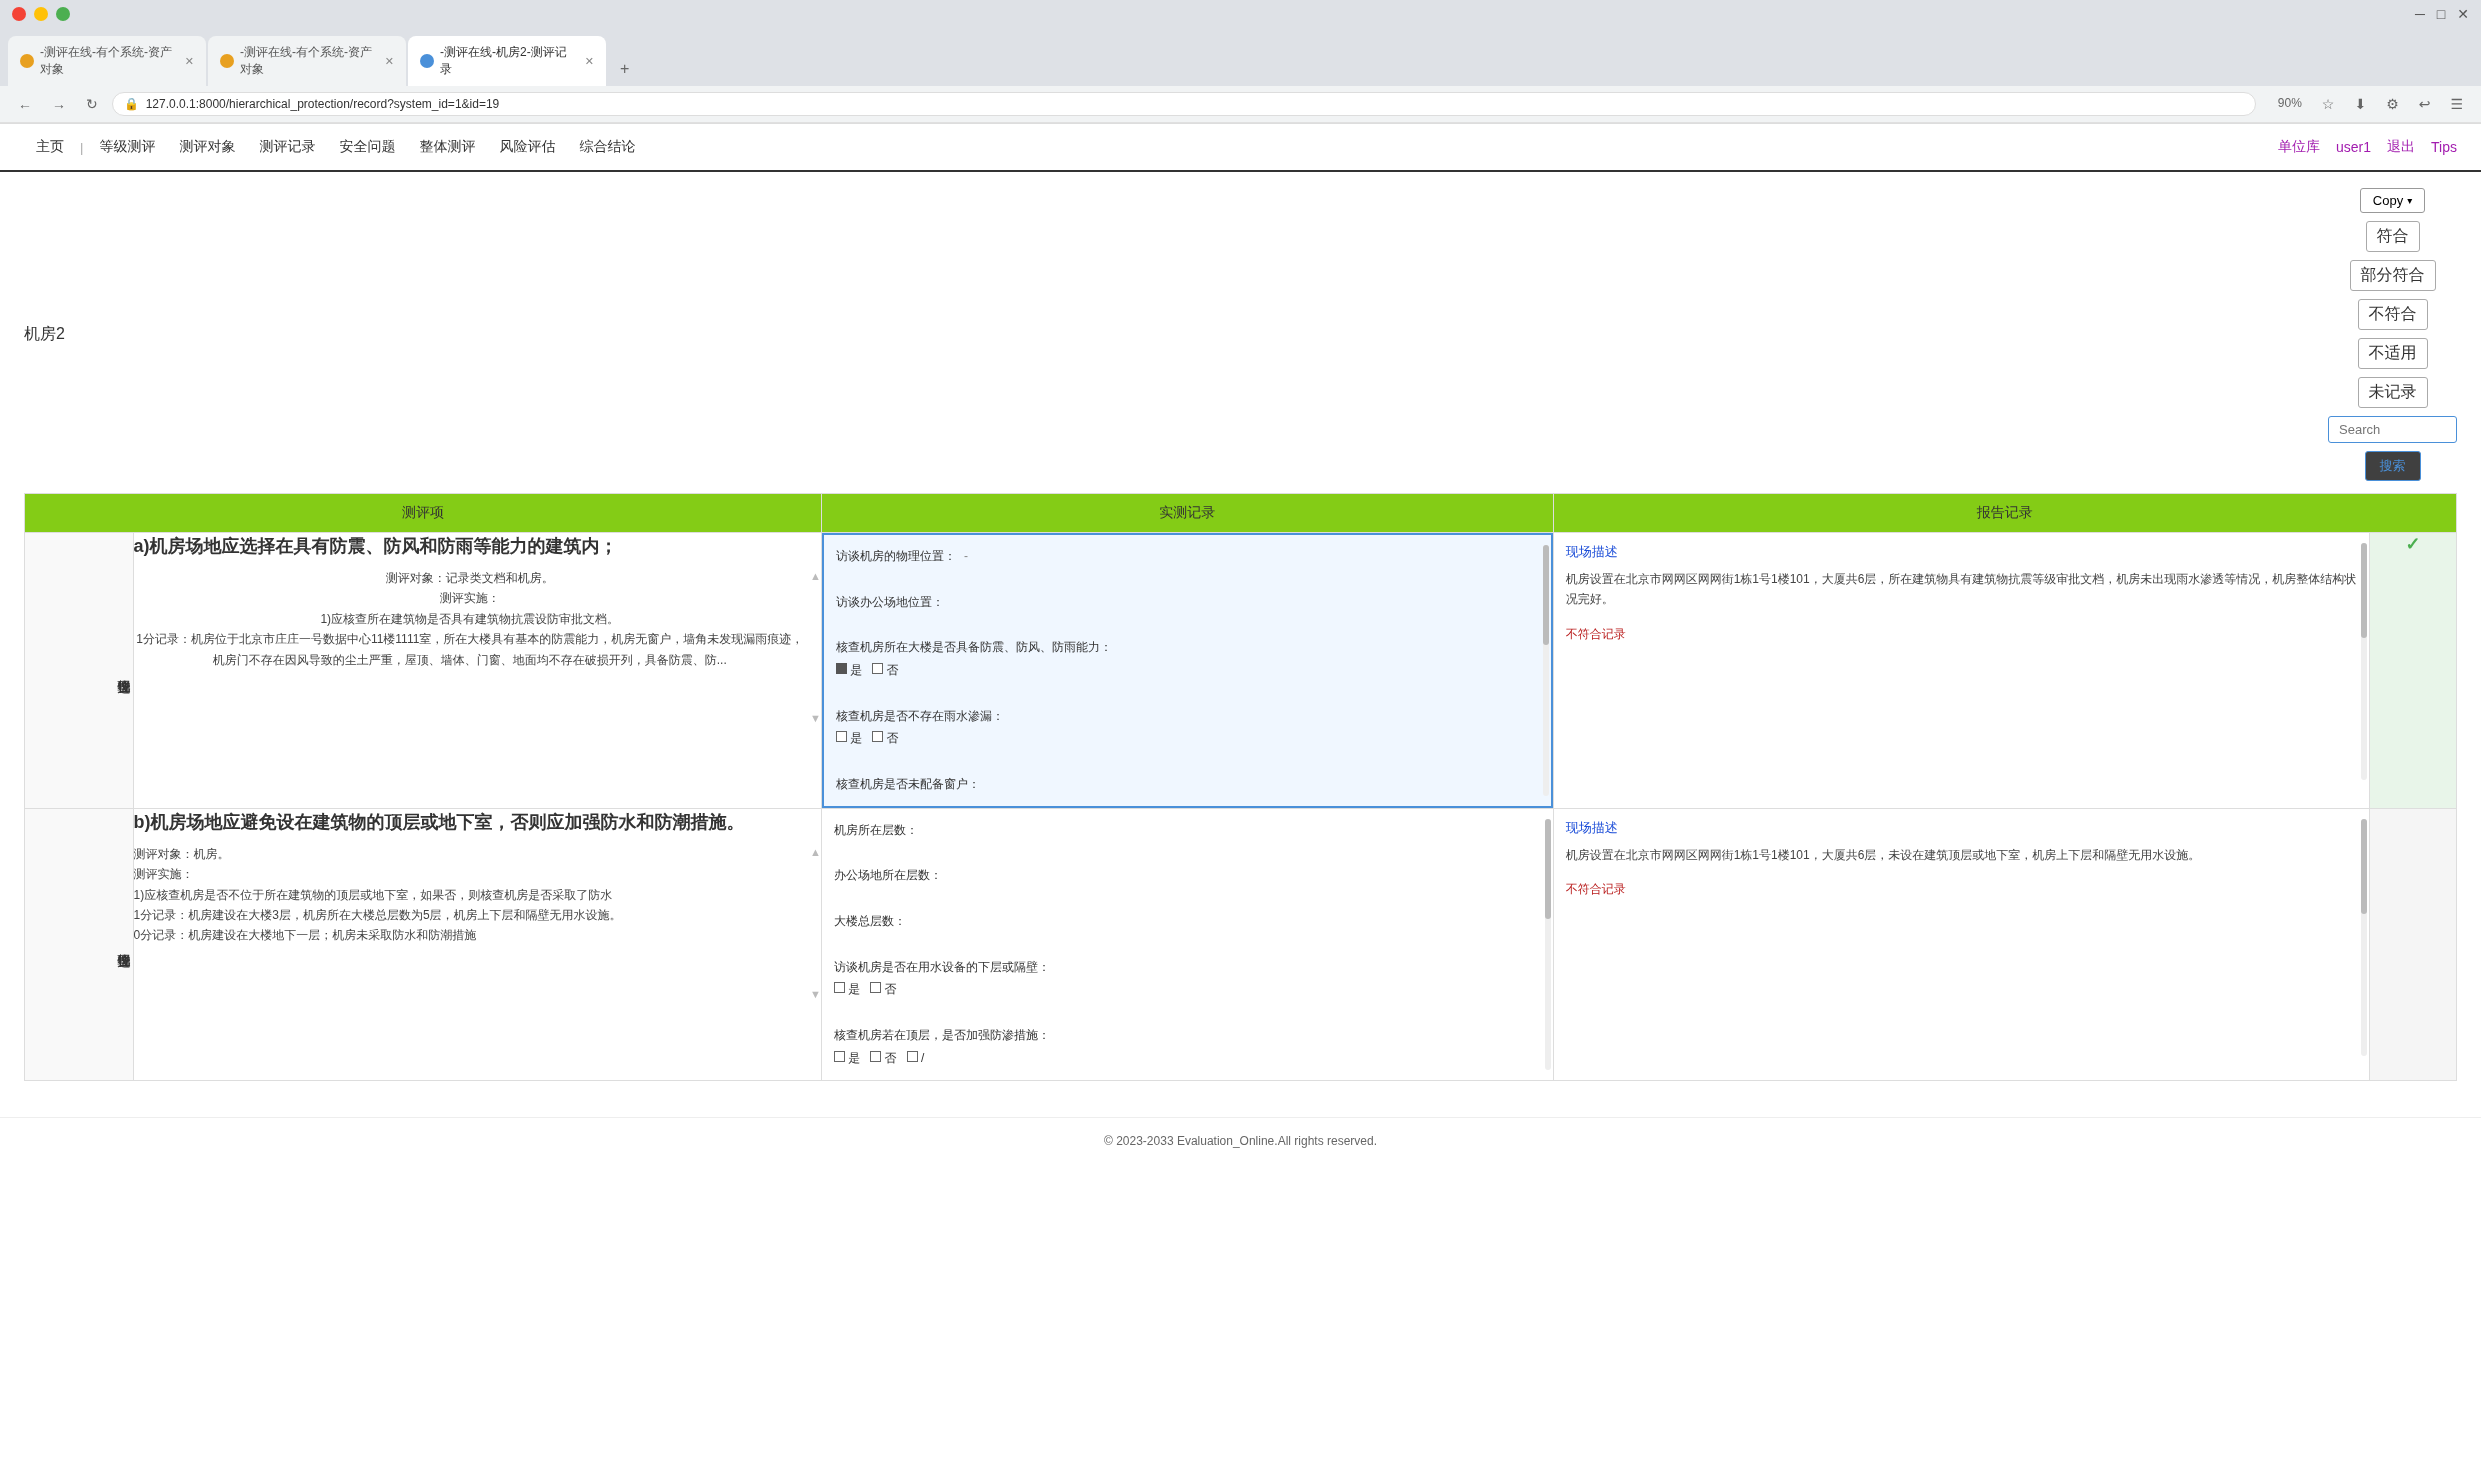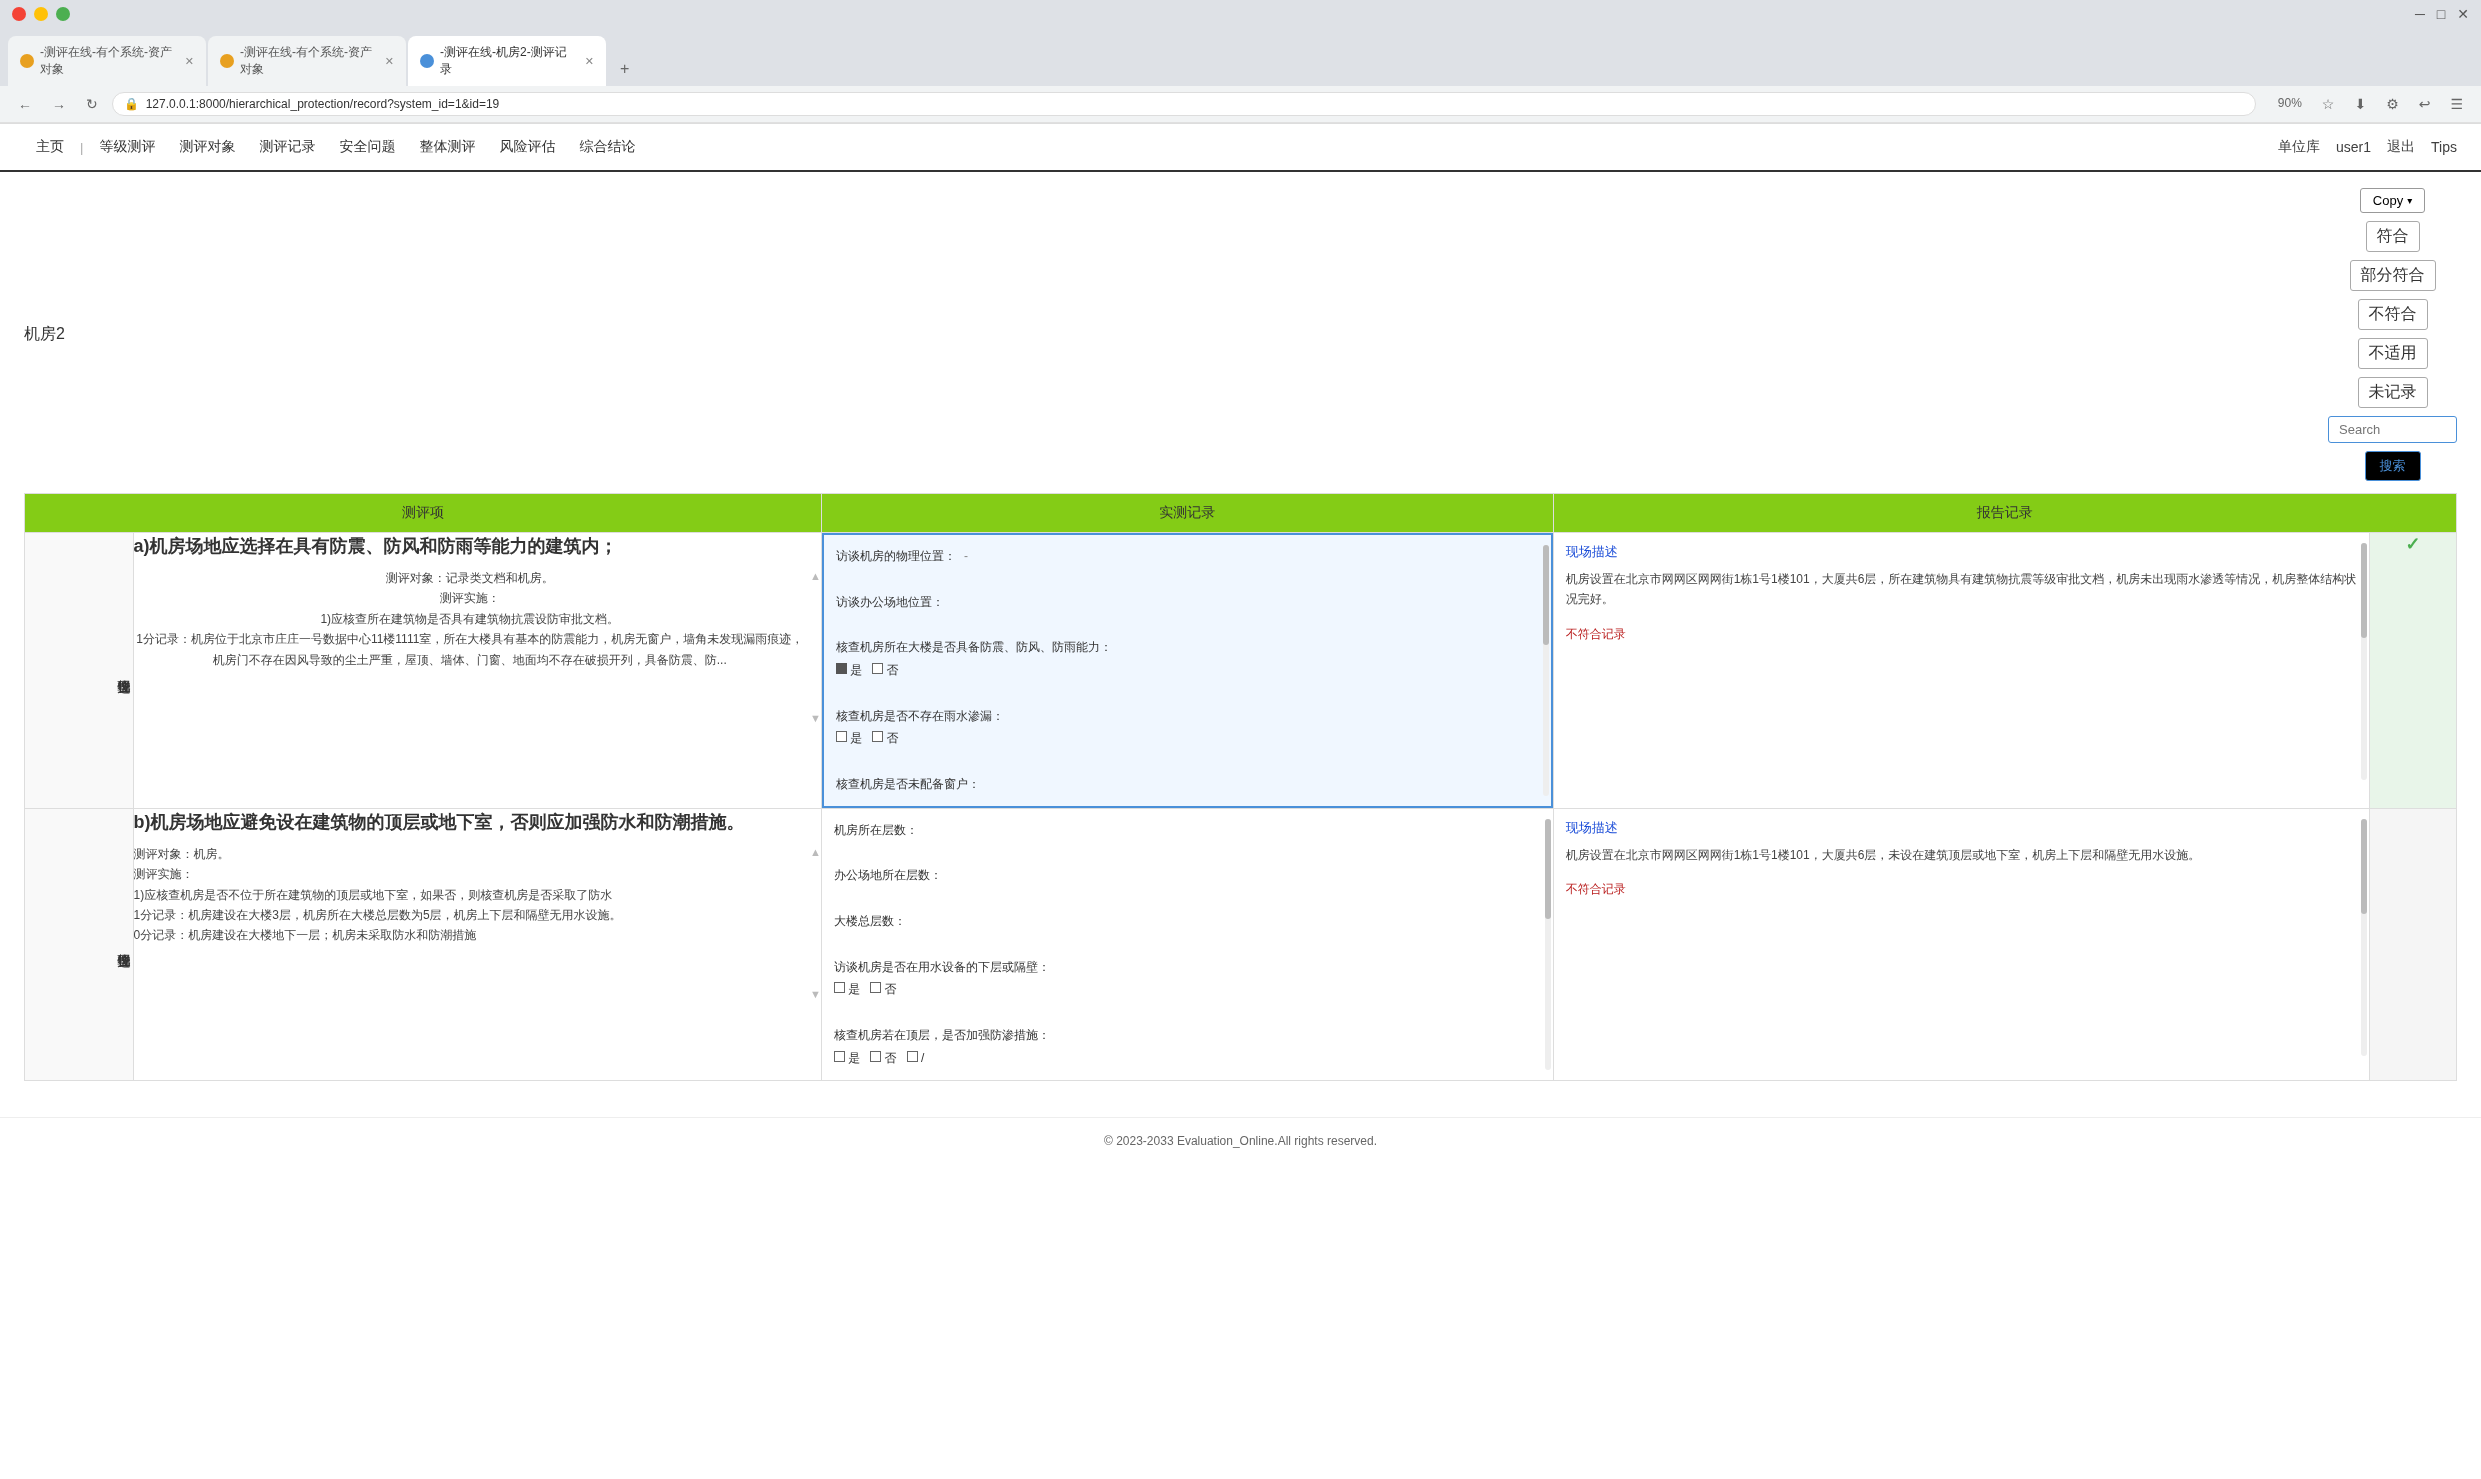--- a/index.html
+++ b/index.html
@@ -25,32 +25,32 @@
     .address-box { flex: 1; display: flex; align-items: center; background: #fff; border: 1px solid #ddd; border-radius: 20px; padding: 4px 12px; gap: 6px; font-size: 12px; color: #333; }
     .address-text { flex: 1; }
     .browser-actions { display: flex; gap: 8px; margin-left: 8px; }
     .browser-action-btn { background: none; border: none; cursor: pointer; color: #666; font-size: 14px; padding: 4px 6px; }
 
     
     .app-nav { display: flex; align-items: center; padding: 10px 24px; border-bottom: 2px solid #333; gap: 0; }
     .nav-item { padding: 4px 12px; font-size: 14px; cursor: pointer; color: #333; text-decoration: none; }
     .nav-separator { color: #aaa; margin: 0 4px; }
     .nav-right { margin-left: auto; display: flex; gap: 16px; align-items: center; font-size: 14px; }
-    .nav-right-item { cursor: pointer; color: #404040; }
+    .nav-right-item { cursor: pointer; color: #a21caf; }
 
     
     .page-content { padding: 16px 24px; }
     .page-header { display: flex; align-items: center; margin-bottom: 12px; gap: 12px; }
     .page-title { font-size: 16px; font-weight: 500; color: #333; }
     .header-actions { margin-left: auto; display: flex; align-items: center; gap: 8px; flex-direction: column; }
     .copy-btn { border: 1px solid #999; background: #fff; padding: 4px 12px; cursor: pointer; font-size: 13px; border-radius: 3px; display: flex; align-items: center; gap: 4px; }
     .copy-btn .dropdown-arrow { font-size: 10px; }
     .filter-btn { border: 1px solid #aaa; background: #fff; padding: 4px 10px; cursor: pointer; font-size: 16px; border-radius: 3px; color: #333; }
     .search-box { border: 1px solid #4a90d9; padding: 5px 10px; border-radius: 3px; font-size: 13px; outline: none; width: 129px; color: #999; }
-    .search-btn { background: #000000; border: 1px solid #4a90d9; color: #4a90d9; padding: 5px 14px; cursor: pointer; font-size: 13px; border-radius: 3px; }
+    .search-btn { background: #404040; border: 1px solid #4a90d9; color: #4a90d9; padding: 5px 14px; cursor: pointer; font-size: 13px; border-radius: 3px; }
 
     
     .data-table { width: 100%; border-collapse: collapse; border: 1px solid #ddd; }
     .data-table th { background: #84cc16; padding: 10px 12px; text-align: center; font-weight: 500; border: 1px solid #ddd; font-size: 14px; }
     .data-table td { border: 1px solid #ddd; vertical-align: top; padding: 0; }
 
     .category-cell { width: 50px; text-align: center; vertical-align: middle; writing-mode: vertical-rl; font-size: 13px; background: #f9f9f9; padding: 8px; }
 
     .eval-item-cell { width: 317px; padding: 10px; vertical-align: top; }
     .eval-title { font-weight: bold; font-size: 18px; margin-bottom: 8px; line-height: 1.5; }

